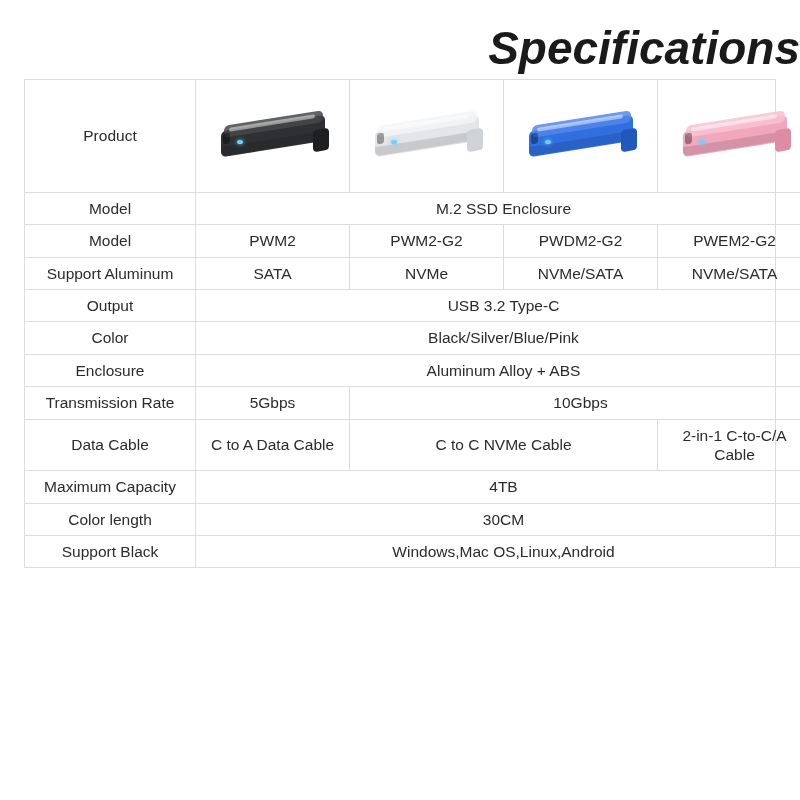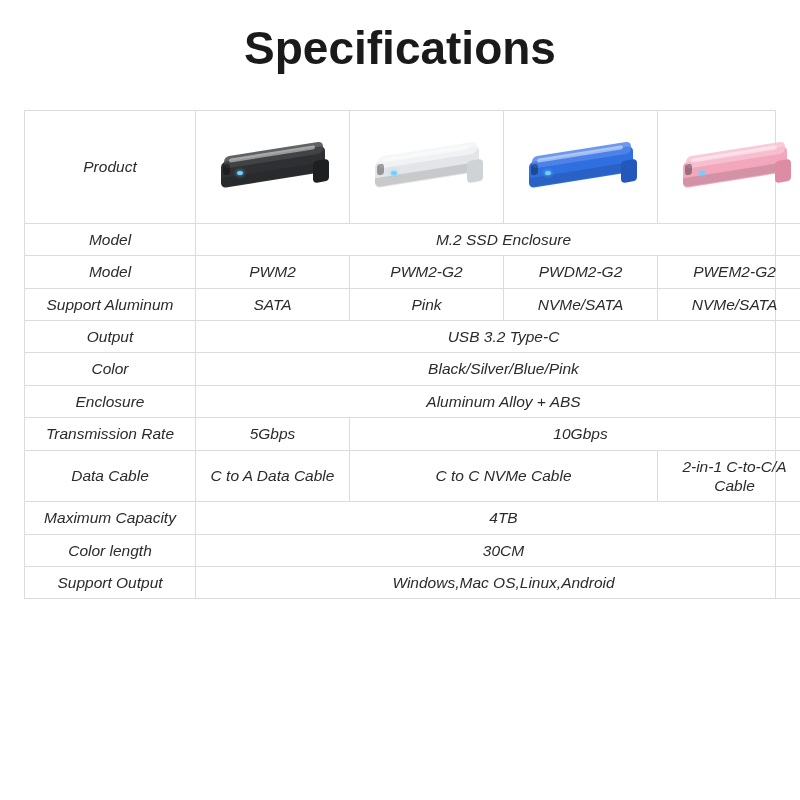--- a/index.html
+++ b/index.html
@@ -14,34 +14,34 @@
     color: #2b2b2b;
     overflow: hidden;
   }
   .page {
     position: relative;
     width: 800px;
     height: 800px;
     box-sizing: border-box;
   }
   .title {
-    text-align: center;
+    text-align: right;
     font-size: 46px;
     font-weight: bold;
     letter-spacing: 0px;
     color: #1a1a1a;
     padding-top: 22px;
     line-height: 1.15;
+    font-style: italic;
   }
   .table-wrap {
-    margin: 35px 24px 0 24px;
+    margin: 4px 24px 0 24px;
     border: 1px solid #dcdcdc;
     border-bottom: none;
     box-sizing: border-box;
-    font-style: italic;
   }
   table.spec {
     width: 100%;
     border-collapse: collapse;
     table-layout: fixed;
   }
   table.spec td {
     border-bottom: 1px solid #dcdcdc;
     border-right: 1px solid #dcdcdc;
     font-size: 15.5px;
@@ -223,21 +223,21 @@
           <td class="label">Model</td>
           <td class="cell">PWM2</td>
           <td class="cell">PWM2-G2</td>
           <td class="cell">PWDM2-G2</td>
           <td class="cell">PWEM2-G2</td>
         </tr>
 
         <tr>
           <td class="label">Support Aluminum</td>
           <td class="cell">SATA</td>
-          <td class="cell">Pink</td>
+          <td class="cell">NVMe</td>
           <td class="cell">NVMe/SATA</td>
           <td class="cell">NVMe/SATA</td>
         </tr>
 
         <tr>
           <td class="label">Output</td>
           <td colspan="4">USB 3.2 Type-C</td>
         </tr>
 
         <tr>
@@ -267,21 +267,21 @@
           <td class="label">Maximum Capacity</td>
           <td colspan="4">4TB</td>
         </tr>
 
         <tr>
           <td class="label">Color length</td>
           <td colspan="4">30CM</td>
         </tr>
 
         <tr>
-          <td class="label">Support Output</td>
+          <td class="label">Support Black</td>
           <td colspan="4">Windows,Mac OS,Linux,Android</td>
         </tr>
 
       </tbody>
     </table>
   </div>
 
 </div>
 
 </body></html>

